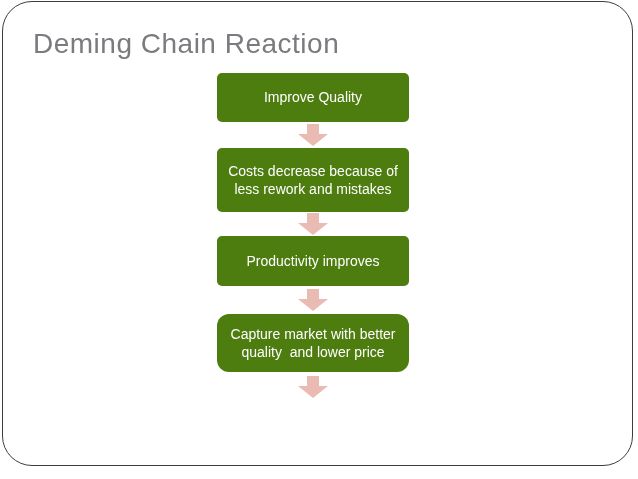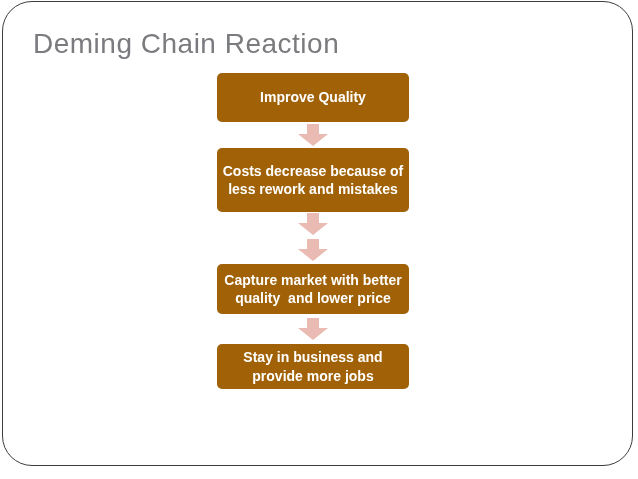--- a/index.html
+++ b/index.html
@@ -40,37 +40,36 @@
     left: 217px;
     top: 73px;
     width: 192px;
     display: flex;
     flex-direction: column;
     align-items: center;
   }
   .flow-box {
     width: 100%;
     box-sizing: border-box;
-    background: #a16207;
+    background: #4d7c0f;
     border-radius: 5px;
     color: #ffffff;
     font-size: 14px;
     line-height: 1.32;
     display: flex;
     align-items: center;
     justify-content: center;
     text-align: center;
     padding: 0 4px;
-    font-weight: bold;
   }
   .flow-box span { white-space: pre-wrap; }
   .h1 { height: 49px; }
   .h2 { height: 64px; }
   .h3 { height: 50px; }
-  .h4 { height: 50px; }
+  .h4 { height: 58px; border-radius: 12px; }
   .h5 { height: 45px; }
   .arrow-gap {
     display: flex;
     align-items: center;
     justify-content: center;
   }
   .g1 { height: 26px; }
   .g2 { height: 24px; }
   .g3 { height: 28px; }
   .g4 { height: 30px; }
@@ -100,37 +99,36 @@
       <span>Costs decrease because of
 less rework and mistakes</span>
     </div>
 
     <div class="arrow-gap g2">
       <svg width="30" height="22" viewBox="0 0 30 22">
         <path d="M9 0 H21 V10 H30 L15 22 L0 10 H9 Z" fill="#e9bbb2"></path>
       </svg>
     </div>
 
+    <div class="flow-box h3">
+      <span>Productivity improves</span>
+    </div>
 
     <div class="arrow-gap g3">
       <svg width="30" height="22" viewBox="0 0 30 22">
         <path d="M9 0 H21 V10 H30 L15 22 L0 10 H9 Z" fill="#e9bbb2"></path>
       </svg>
     </div>
 
     <div class="flow-box h4">
       <span>Capture market with better
 quality  and lower price</span>
     </div>
 
     <div class="arrow-gap g4">
       <svg width="30" height="22" viewBox="0 0 30 22">
         <path d="M9 0 H21 V10 H30 L15 22 L0 10 H9 Z" fill="#e9bbb2"></path>
       </svg>
     </div>
 
-    <div class="flow-box h5">
-      <span>Stay in business and
-provide more jobs</span>
-    </div>
 
   </div>
 </div>
 
 </body></html>

